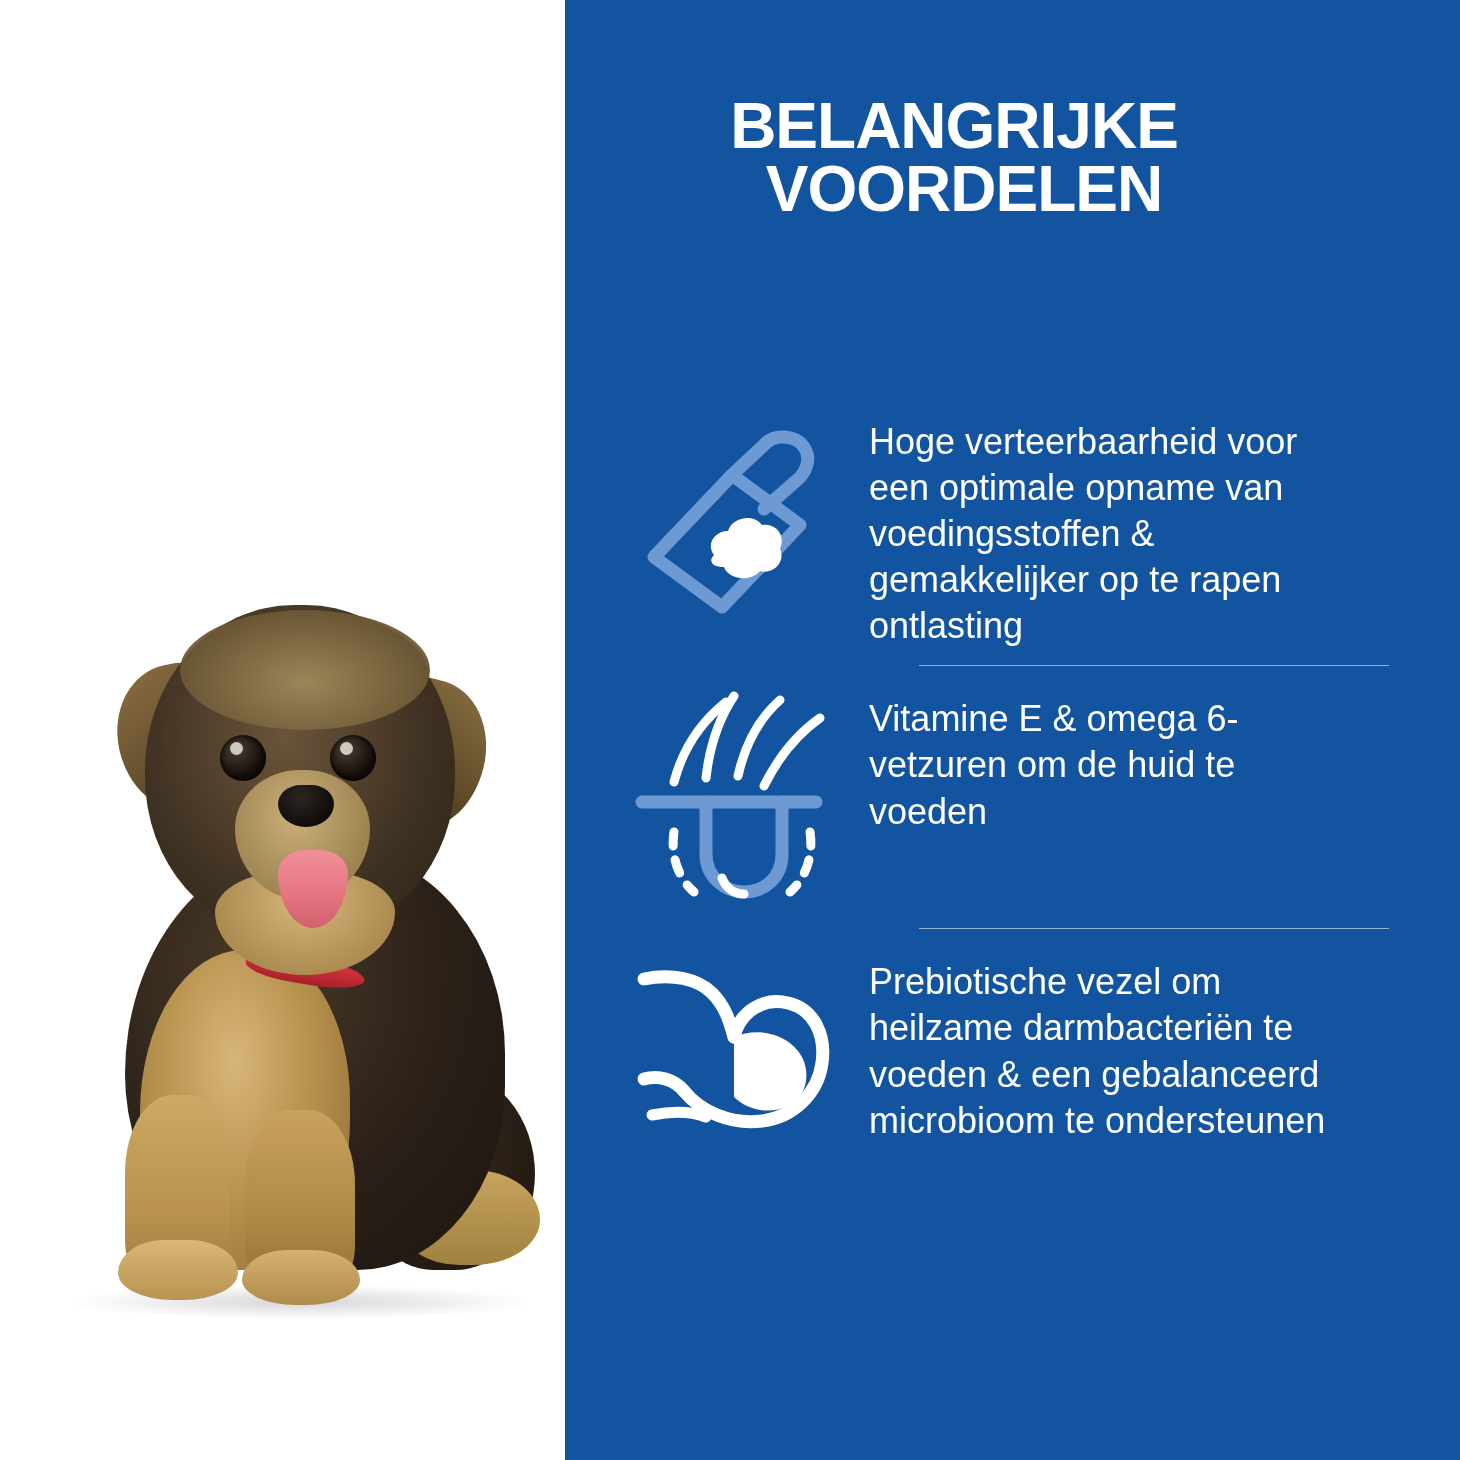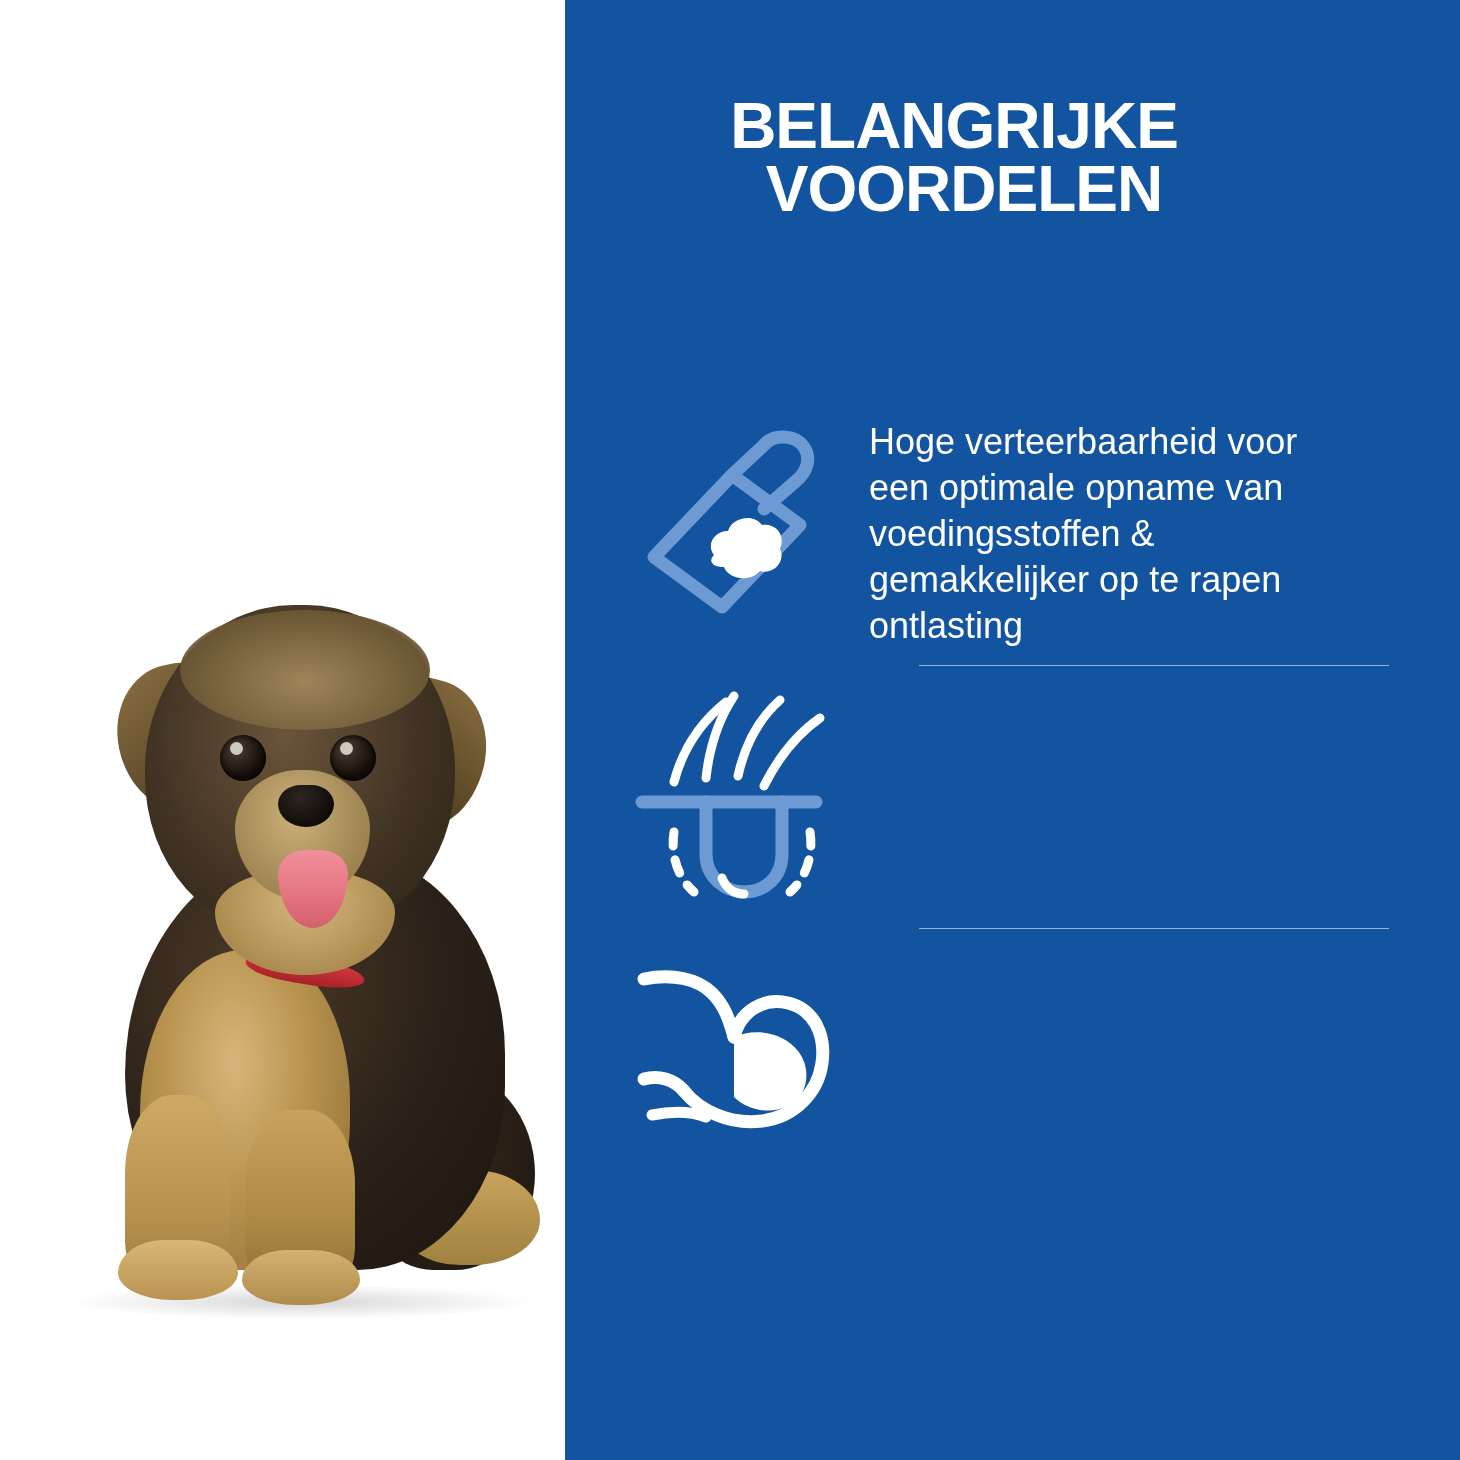--- a/index.html
+++ b/index.html
@@ -265,30 +265,32 @@
           <path d="M92 96 C96 60 108 32 120 14" stroke="#ffffff" stroke-width="9" stroke-linecap="round" fill="none"></path>
           <path d="M124 94 C132 58 148 34 166 18" stroke="#ffffff" stroke-width="9" stroke-linecap="round" fill="none"></path>
           <path d="M150 104 C166 72 186 50 206 36" stroke="#ffffff" stroke-width="9" stroke-linecap="round" fill="none"></path>
           <path d="M28 120 H202" stroke="#6e9ad4" stroke-width="13" stroke-linecap="round"></path>
           <path d="M92 120 V172 C92 196 112 210 130 210 C150 210 168 196 168 172 V120" stroke="#6e9ad4" stroke-width="13" stroke-linecap="round" stroke-linejoin="round" fill="none"></path>
           <path d="M60 150 C56 176 66 198 80 210" stroke="#ffffff" stroke-width="9" stroke-linecap="round" stroke-dasharray="14 14" fill="none"></path>
           <path d="M196 150 C200 176 190 198 176 210" stroke="#ffffff" stroke-width="9" stroke-linecap="round" stroke-dasharray="14 14" fill="none"></path>
           <path d="M108 196 C112 206 120 212 130 212" stroke="#ffffff" stroke-width="9" stroke-linecap="round" fill="none"></path>
         </svg>
       </div>
+      <div class="text">Vitamine E &amp; omega 6-vetzuren om de huid te voeden</div>
     </div>
 
     <div class="divider"></div>
 
     <div class="benefit">
       <div class="icon-wrap">
         <svg width="230" height="200" viewBox="0 0 230 200" fill="none" aria-hidden="true">
           <path d="M30 34 C58 28 84 34 98 48 C112 62 116 78 120 92" stroke="#ffffff" stroke-width="13" stroke-linecap="round" fill="none"></path>
           <path d="M120 92 C126 66 150 52 174 58 C200 64 212 90 208 118 C204 148 180 172 148 176 C116 180 86 166 70 146" stroke="#ffffff" stroke-width="13" stroke-linecap="round" stroke-linejoin="round" fill="none"></path>
           <path d="M70 146 C60 134 44 130 30 134" stroke="#ffffff" stroke-width="13" stroke-linecap="round" fill="none"></path>
           <path d="M120 92 C142 82 170 88 184 106 C198 124 194 150 176 160 C158 170 134 166 120 152" fill="#ffffff"></path>
           <path d="M38 170 C58 166 76 166 92 172" stroke="#ffffff" stroke-width="11" stroke-linecap="round" fill="none"></path>
         </svg>
       </div>
+      <div class="text">Prebiotische vezel om heilzame darmbacteriën te voeden &amp; een gebalanceerd microbioom te ondersteunen</div>
     </div>
 
   </div>
 </div>
 
 </body></html>

